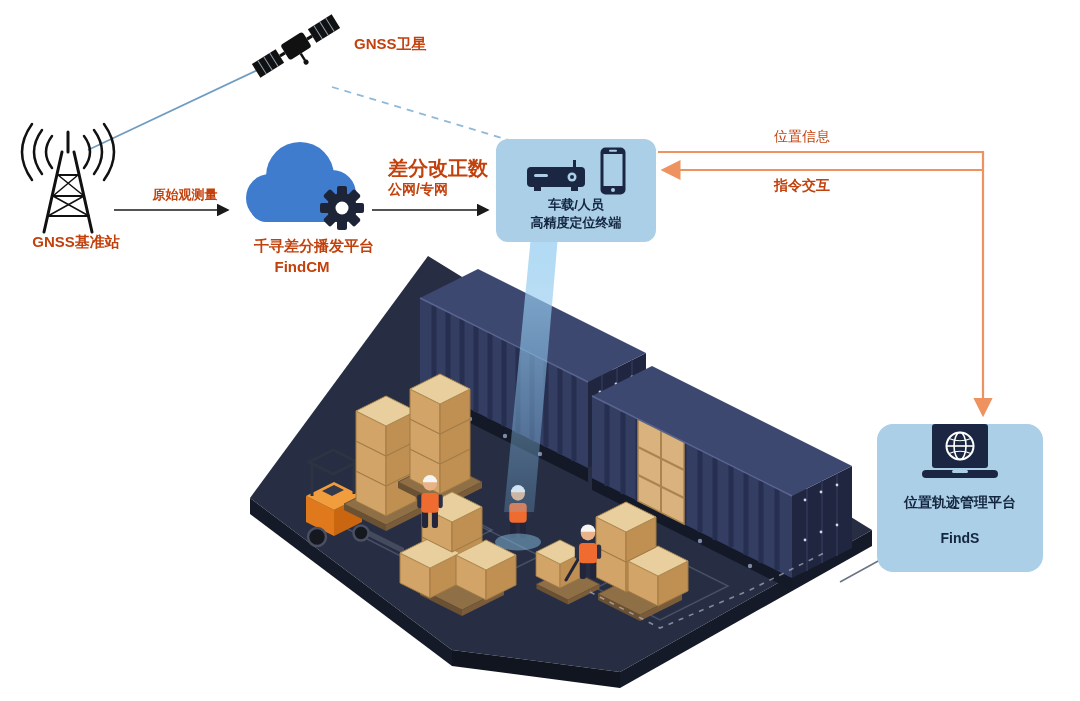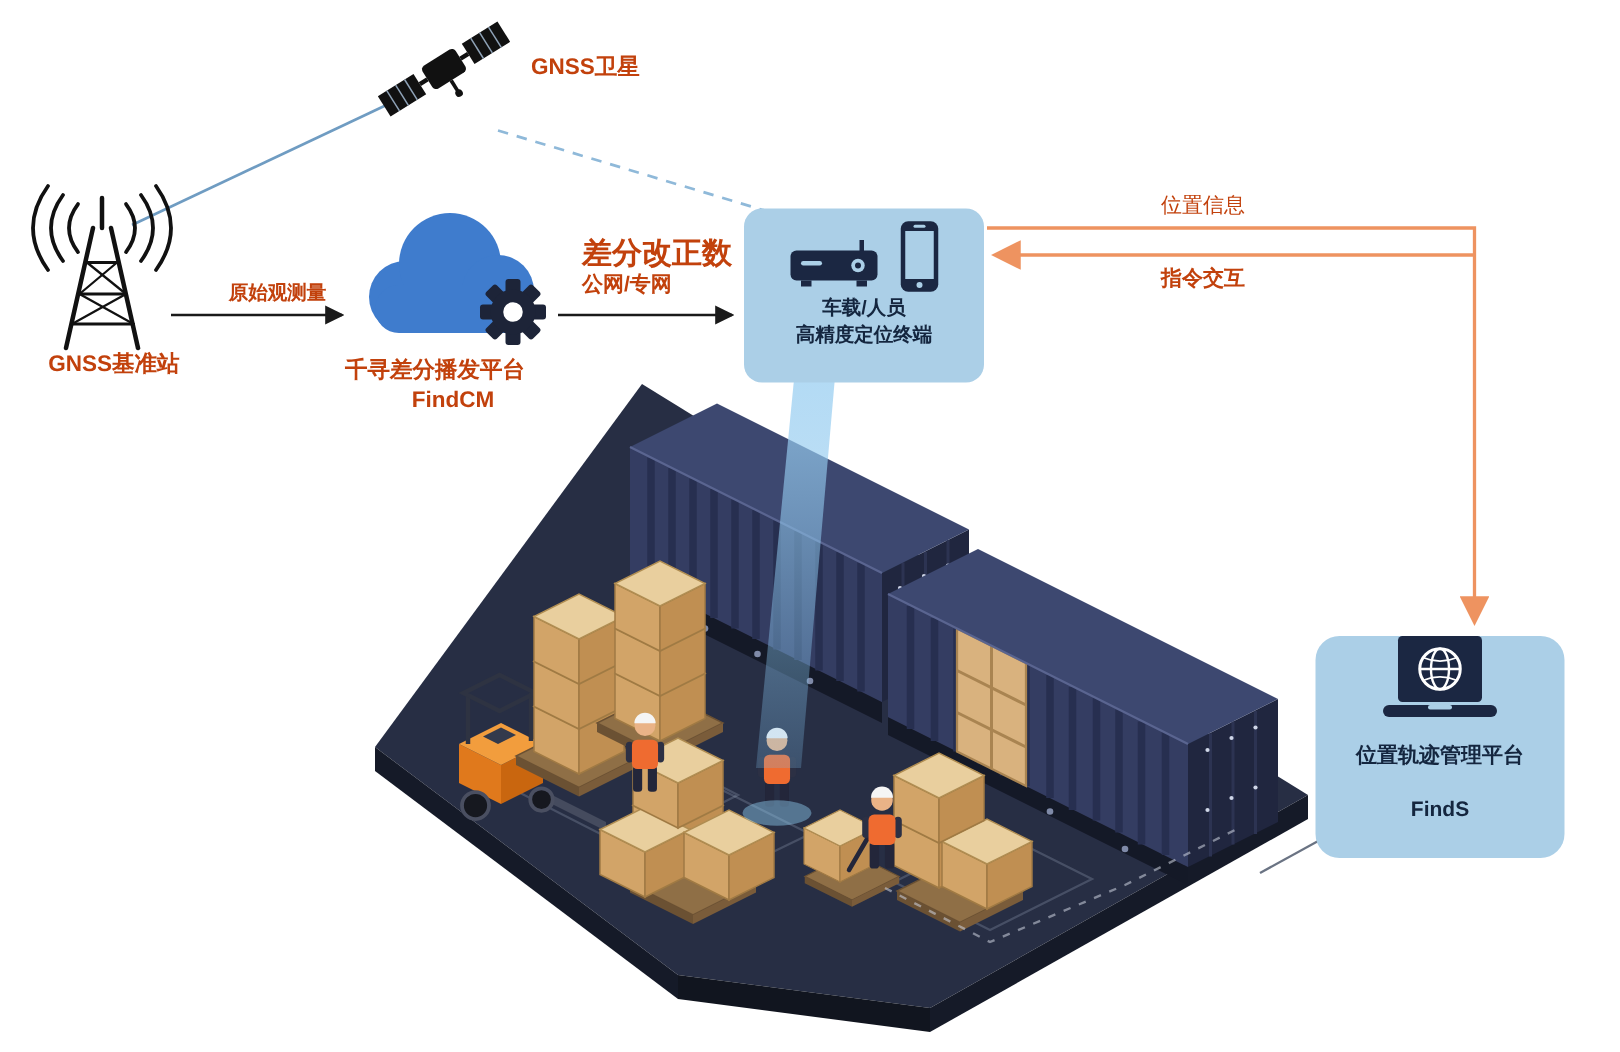--- a/index.html
+++ b/index.html
@@ -4,29 +4,29 @@
 <style>
   html,body{margin:0;padding:0;background:#ffffff;}
   .stage{
     position:relative;width:1080px;height:701px;margin:0 auto;overflow:hidden;
     background:#ffffff;font-family:"Liberation Sans","DejaVu Sans",sans-serif;color:#141414;
   }
   .stage svg.scene{position:absolute;left:0;top:0;}
   .lbl{position:absolute;white-space:nowrap;color:#c2410c;}
   .l-sat{left:354px;top:35px;font-size:15px;font-weight:700;}
   .l-bs{left:14px;top:233px;width:124px;text-align:center;font-size:15px;font-weight:700;}
-  .l-cloud1{left:200px;top:237px;width:180px;text-align:center;font-size:15px;font-weight:700;}
+  .l-cloud1{left:224px;top:237px;width:180px;text-align:center;font-size:15px;font-weight:700;}
   .l-cloud2{left:212px;top:258px;width:180px;text-align:center;font-size:15px;font-weight:700;}
   .l-raw{left:139px;top:186px;width:92px;text-align:center;font-size:13px;font-weight:600;}
   .l-corr1{left:388px;top:155px;font-size:20px;font-weight:700;}
   .l-corr2{left:388px;top:181px;font-size:14px;font-weight:700;}
   .l-pos{left:758px;top:128px;width:88px;text-align:center;font-size:14px;font-weight:400;}
   .l-cmd{left:758px;top:177px;width:88px;text-align:center;font-size:14px;font-weight:700;}
   .panel{position:absolute;background:#abcfe7;color:#14263f;text-align:center;}
-  .panel-terminal{left:496px;top:139px;width:160px;height:116px;border-radius:12px;padding-top:6px;box-sizing:border-box;}
+  .panel-terminal{left:496px;top:139px;width:160px;height:103px;border-radius:12px;padding-top:6px;box-sizing:border-box;}
   .dev-row{display:flex;justify-content:center;align-items:flex-end;gap:10px;height:50px;}
   .pt-line1,.pt-line2{font-size:13px;font-weight:700;line-height:16px;margin-top:2px;}
   .panel-finds{left:877px;top:424px;width:166px;height:148px;border-radius:16px;padding-top:0;box-sizing:border-box;}
   .pf-line1,.pf-line2{font-size:14px;font-weight:700;line-height:20px;margin-top:16px;}
   .pf-line1{margin-top:6px;}
 </style>
 </head>
 <body>
 
 <div class="stage">

